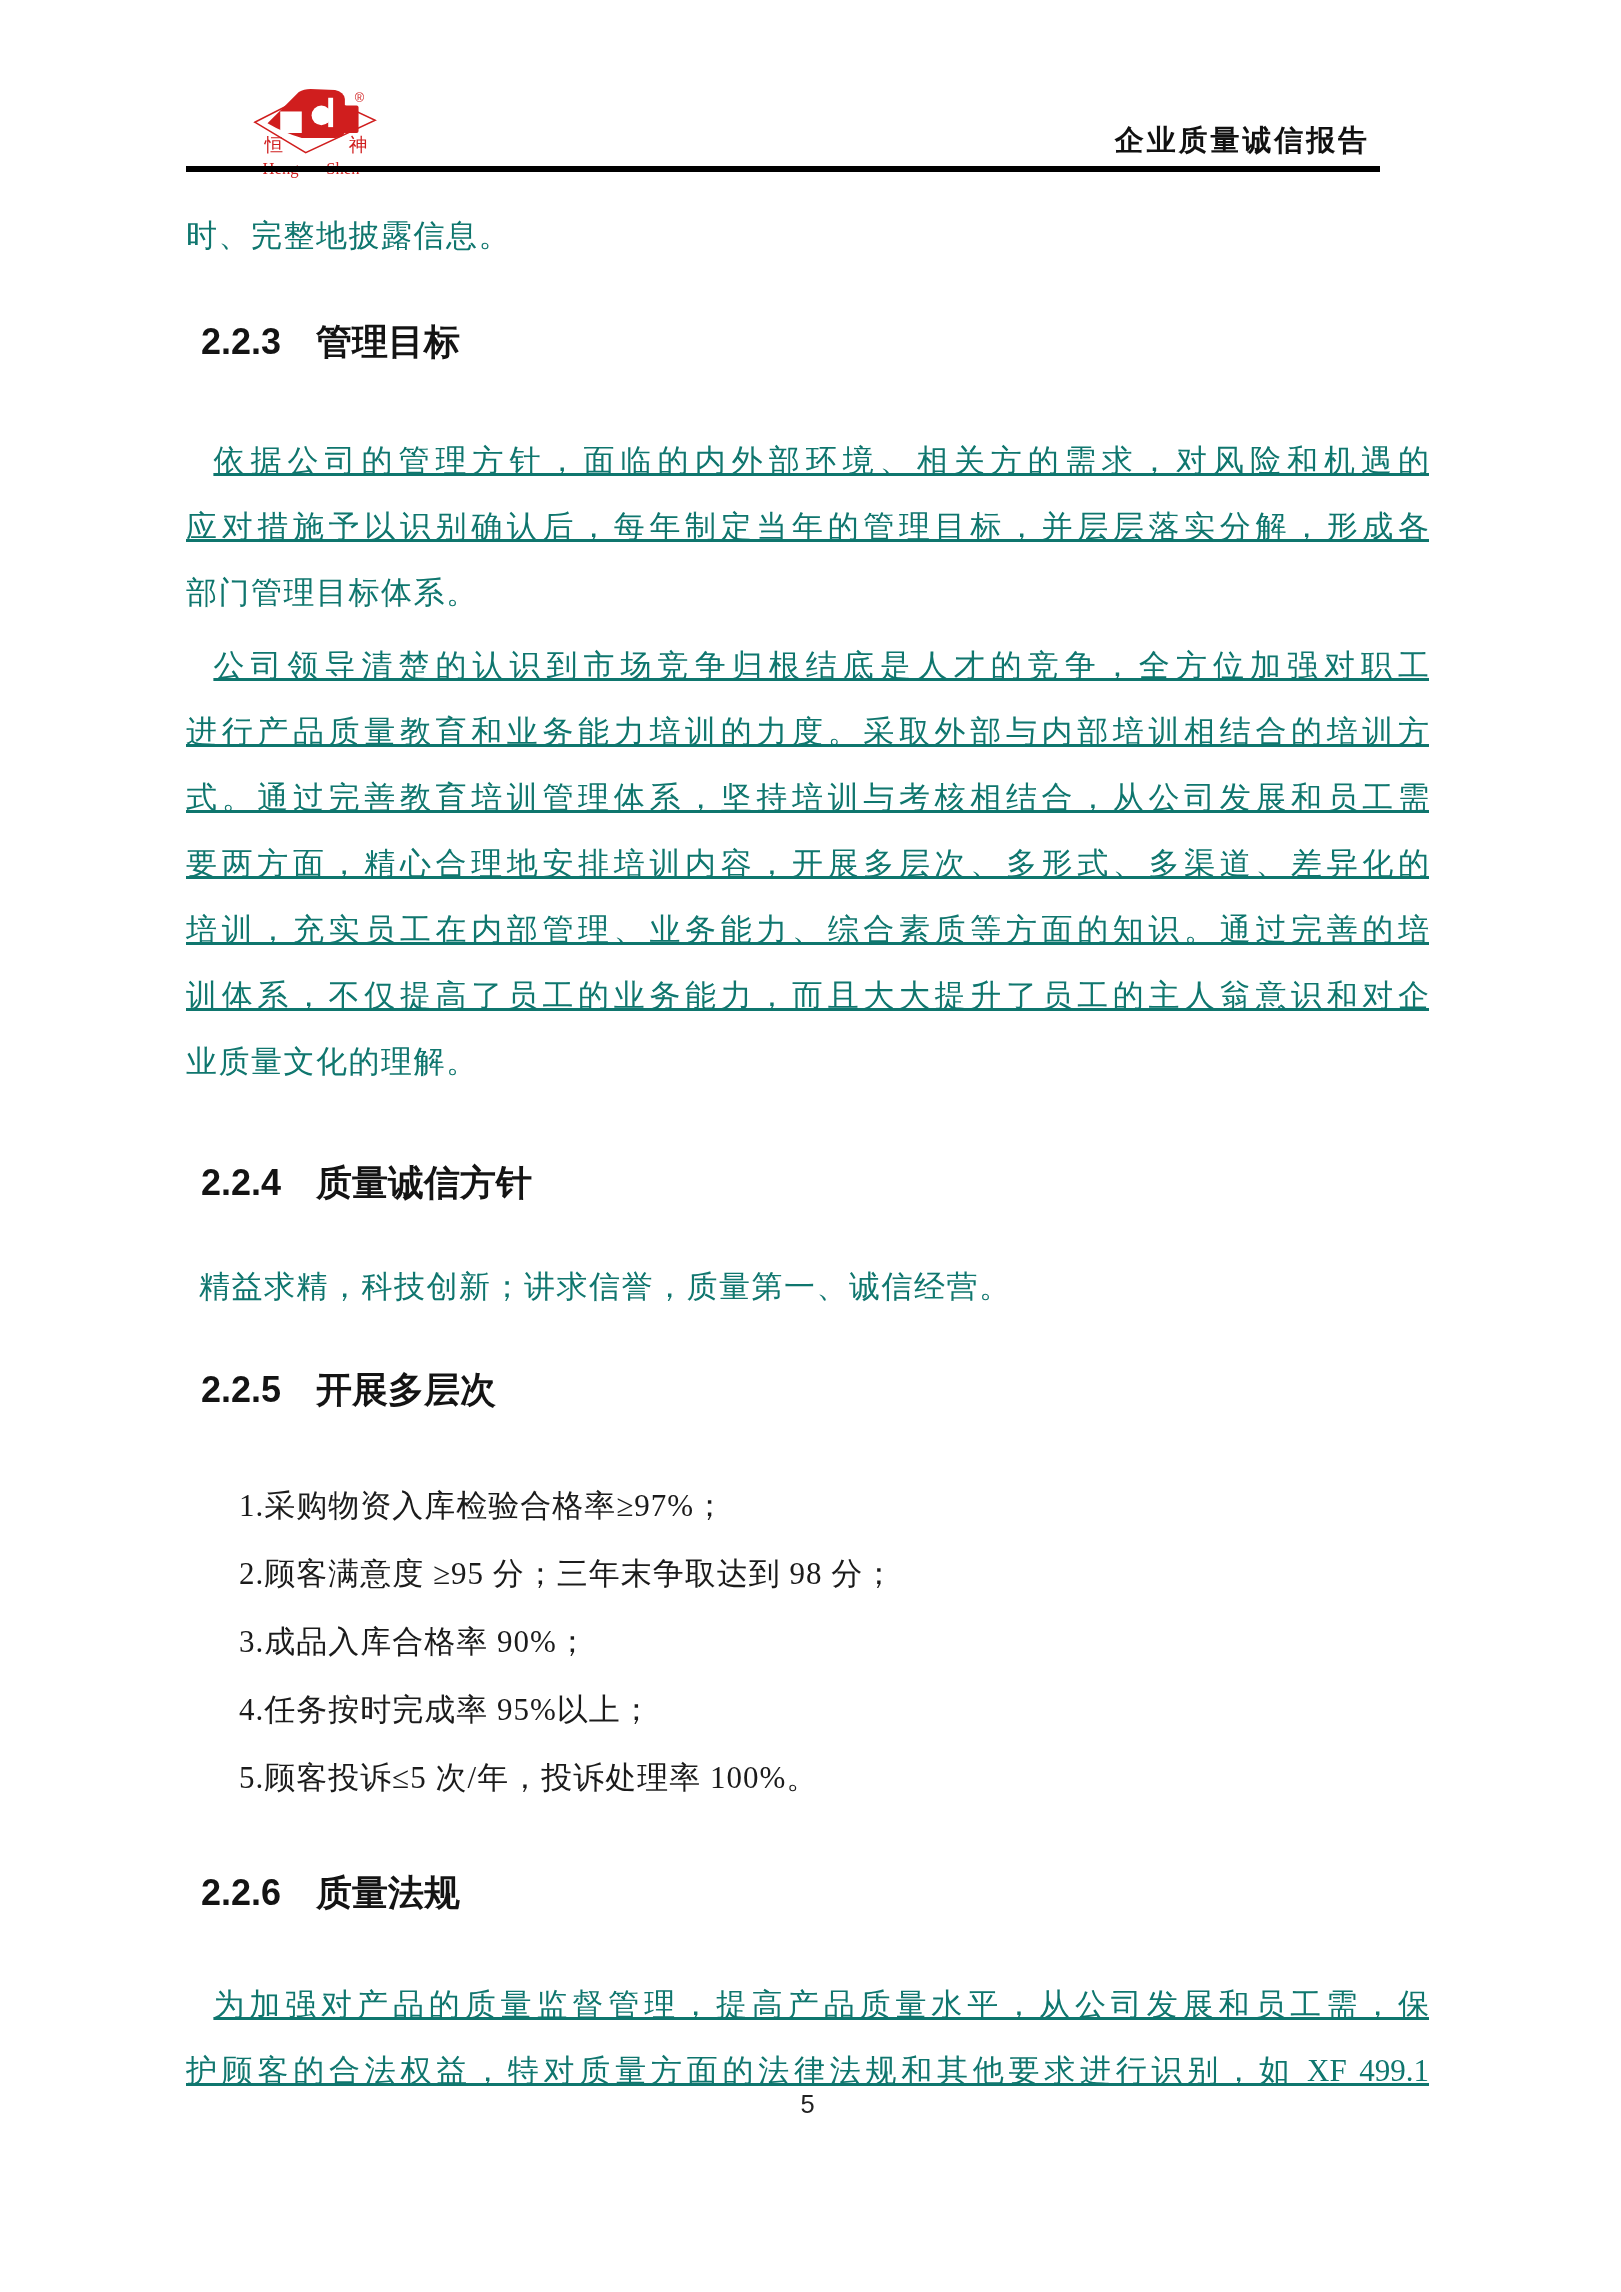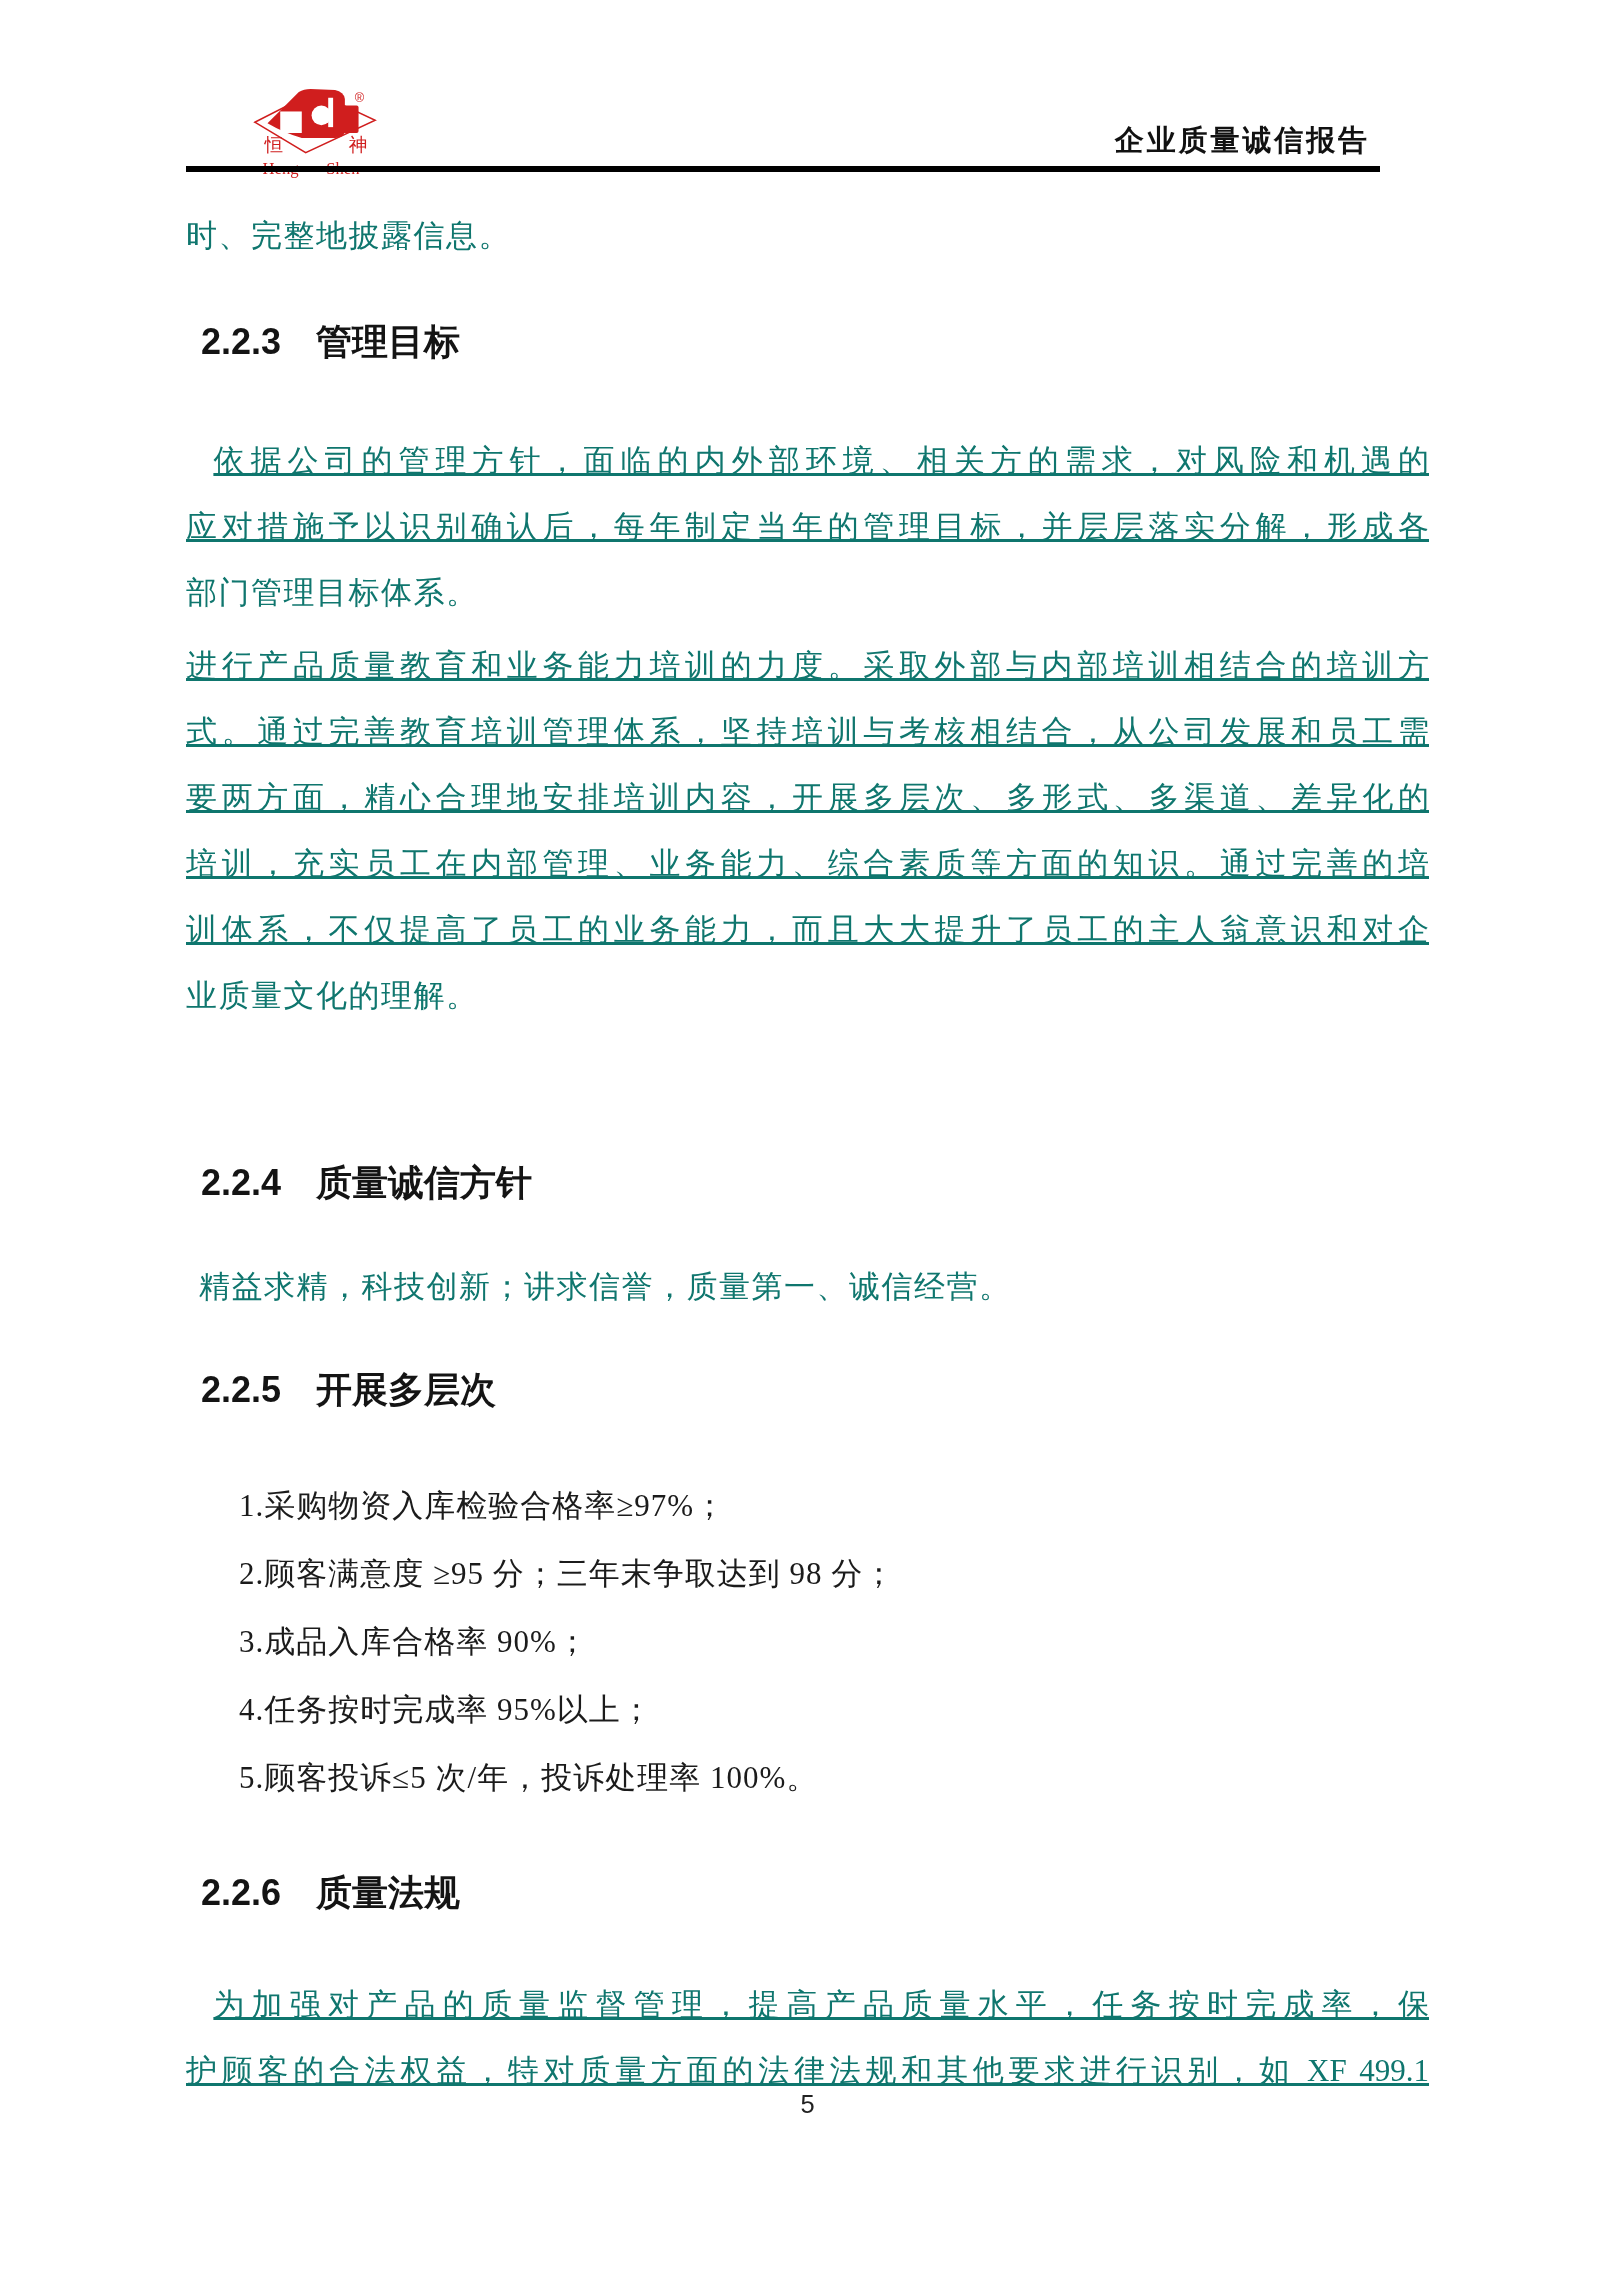--- a/index.html
+++ b/index.html
@@ -71,20 +71,21 @@
     <span>2.2.3</span><span class="ht">管理目标</span>
   </div>
 
   <div class="para" style="top:428px">
     <div class="bl fill ind">依据公司的管理方针，面临的内外部环境、相关方的需求，对风险和机遇的</div>
     <div class="bl fill">应对措施予以识别确认后，每年制定当年的管理目标，并层层落实分解，形成各</div>
     <div class="bl sp">部门管理目标体系。</div>
   </div>
 
   <div class="para" style="top:633px">
+    <div class="bl fill ind">公司领导清楚的认识到市场竞争归根结底是人才的竞争，全方位加强对职工</div>
     <div class="bl fill">进行产品质量教育和业务能力培训的力度。采取外部与内部培训相结合的培训方</div>
     <div class="bl fill">式。通过完善教育培训管理体系，坚持培训与考核相结合，从公司发展和员工需</div>
     <div class="bl fill">要两方面，精心合理地安排培训内容，开展多层次、多形式、多渠道、差异化的</div>
     <div class="bl fill">培训，充实员工在内部管理、业务能力、综合素质等方面的知识。通过完善的培</div>
     <div class="bl fill">训体系，不仅提高了员工的业务能力，而且大大提升了员工的主人翁意识和对企</div>
     <div class="bl sp">业质量文化的理解。</div>
   </div>
 
   <div class="heading" style="top:1159px">
     <span>2.2.4</span><span class="ht">质量诚信方针</span>
@@ -104,20 +105,20 @@
     <div class="goal">3.成品入库合格率 90%；</div>
     <div class="goal">4.任务按时完成率 95%以上；</div>
     <div class="goal">5.顾客投诉≤5 次/年，投诉处理率 100%。</div>
   </div>
 
   <div class="heading" style="top:1869px">
     <span>2.2.6</span><span class="ht">质量法规</span>
   </div>
 
   <div class="para" style="top:1972px">
-    <div class="bl fill ind">为加强对产品的质量监督管理，提高产品质量水平，任务按时完成率，保</div>
+    <div class="bl fill ind">为加强对产品的质量监督管理，提高产品质量水平，从公司发展和员工需，保</div>
     <div class="bl fill">护顾客的合法权益，特对质量方面的法律法规和其他要求进行识别，如 XF 499.1</div>
   </div>
 
   <div class="pagenum">5</div>
 
 </div>
 
 
 </body></html>

